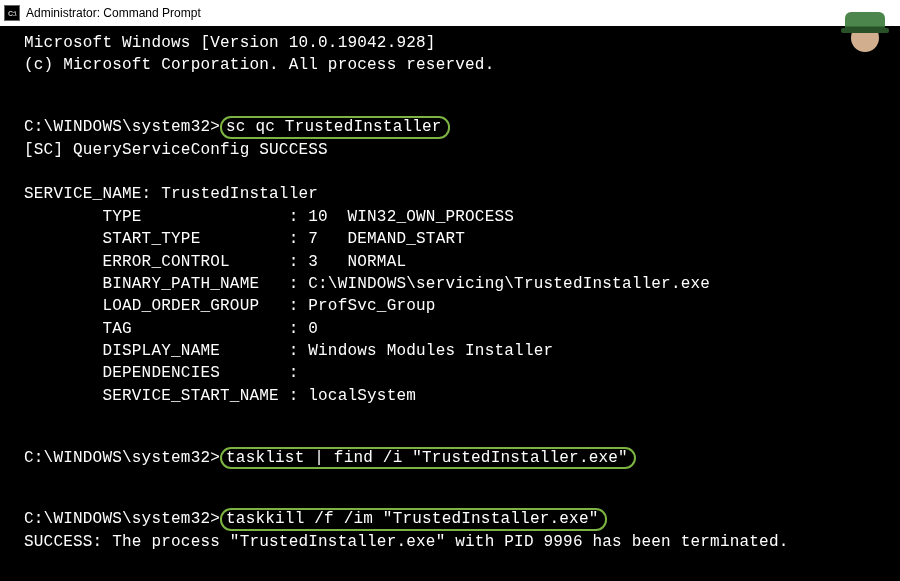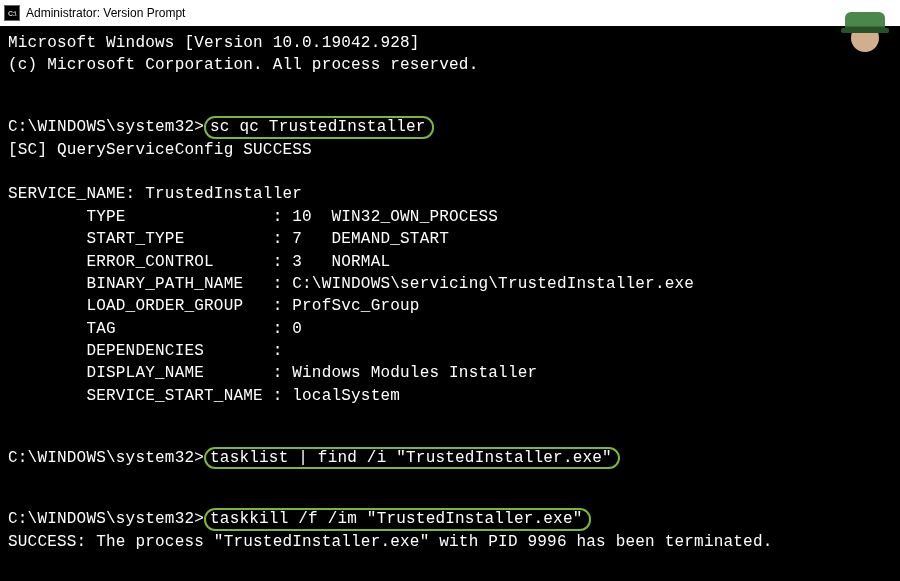--- a/index.html
+++ b/index.html
@@ -35,21 +35,21 @@
       border: 1px solid #666;
       display: flex;
       align-items: center;
       justify-content: center;
       color: #ccc;
       font-size: 7px;
       font-weight: bold;
       letter-spacing: -0.5px;
     }
     .terminal {
-      padding: 6px 8px;
+      padding: 6px 24px;
       line-height: 1.4;
       letter-spacing: 0.2px;
     }
     .line {
       white-space: pre;
       min-height: 22px;
     }
     .highlight {
       border: 2px solid #7cb342;
       border-radius: 11px;
@@ -95,21 +95,21 @@
       border-radius: 2px;
     }
   </style>
 </head>
 <body>
 
 <div class="titlebar">
   <div class="titlebar-icon">
     <span>C:\</span>
   </div>
-  <span>Administrator: Version Prompt</span>
+  <span>Administrator: Command Prompt</span>
 </div>
 
 <div class="watermark">
   <div class="avatar-head"></div>
   <div class="avatar-brim"></div>
   <div class="avatar-hat"></div>
 </div>
 
 <div class="terminal">
   <div class="line">Microsoft Windows [Version 10.0.19042.928]</div>
@@ -118,21 +118,21 @@
   <div class="line"><span>C:\WINDOWS\system32&gt;</span><span class="highlight">sc qc TrustedInstaller</span></div>
   <div class="line">[SC] QueryServiceConfig SUCCESS</div>
   <div class="line"> </div>
   <div class="line">SERVICE_NAME: TrustedInstaller</div>
   <div class="line">        TYPE               : 10  WIN32_OWN_PROCESS</div>
   <div class="line">        START_TYPE         : 7   DEMAND_START</div>
   <div class="line">        ERROR_CONTROL      : 3   NORMAL</div>
   <div class="line">        BINARY_PATH_NAME   : C:\WINDOWS\servicing\TrustedInstaller.exe</div>
   <div class="line">        LOAD_ORDER_GROUP   : ProfSvc_Group</div>
   <div class="line">        TAG                : 0</div>
+  <div class="line">        DISPLAY_NAME       : Windows Modules Installer</div>
   <div class="line">        DEPENDENCIES       :</div>
-  <div class="line">        DISPLAY_NAME       : Windows Modules Installer</div>
   <div class="line">        SERVICE_START_NAME : localSystem</div>
   <div class="line"> </div>
   <div class="line"><span>C:\WINDOWS\system32&gt;</span><span class="highlight">tasklist | find /i "TrustedInstaller.exe"</span></div>
   <div class="line"> </div>
   <div class="line"><span>C:\WINDOWS\system32&gt;</span><span class="highlight">taskkill /f /im "TrustedInstaller.exe"</span></div>
   <div class="line">SUCCESS: The process "TrustedInstaller.exe" with PID 9996 has been terminated.</div>
 </div>
 
 </body></html>

